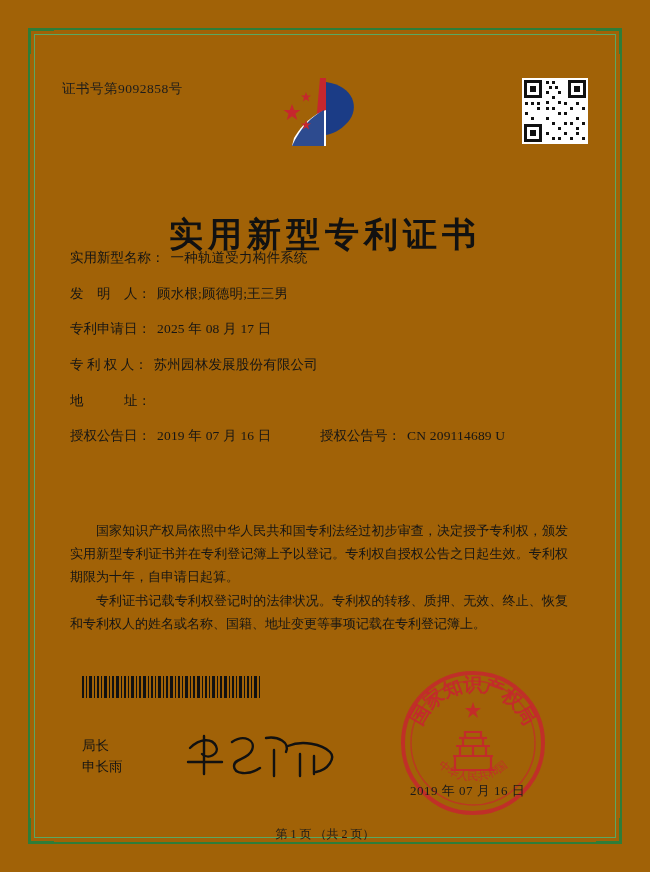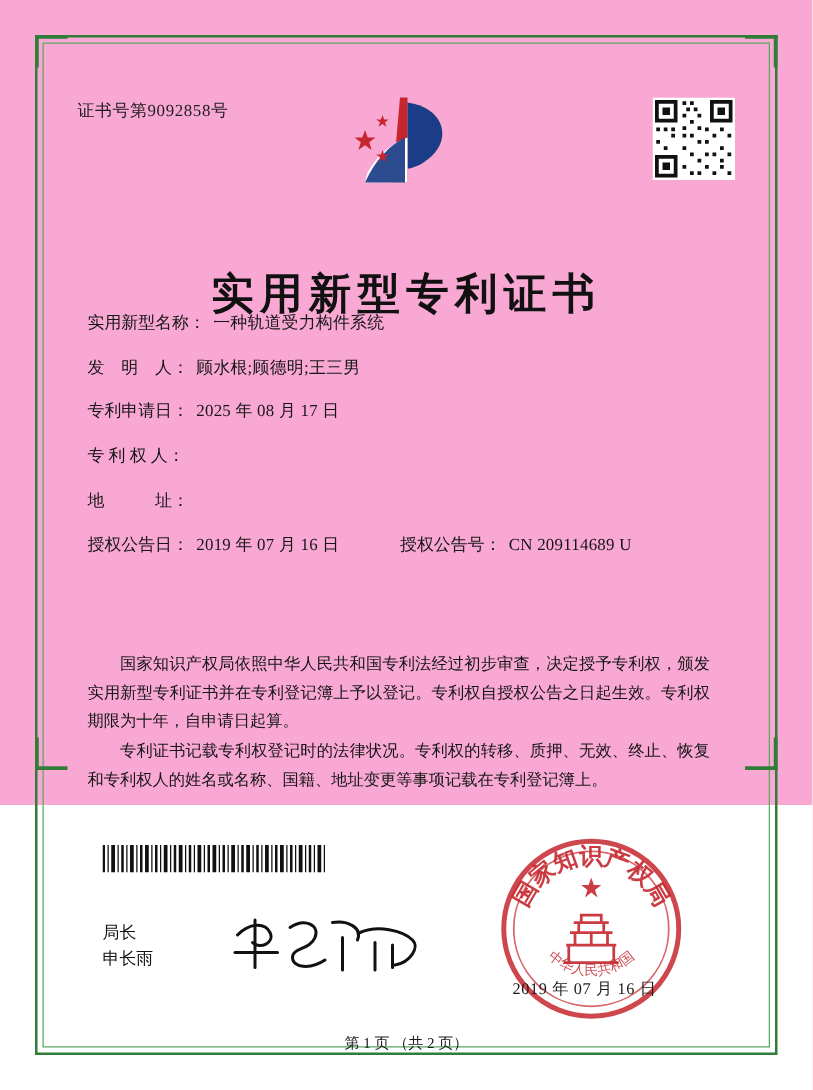--- a/index.html
+++ b/index.html
@@ -13,22 +13,22 @@
     font-family: "Liberation Serif", "DejaVu Serif", serif;
     color: #1a1a1a;
     position: relative;
     overflow: hidden;
   }
 
   .certificate {
     position: absolute;
     left: 0; top: 0;
     width: 650px;
-    height: 644px;
-    background: #f9a8d4;
+    height: 872px;
+    background: #a16207;
   }
 
   
   .border-outer {
     position: absolute;
     left: 28px; top: 28px;
     width: 594px;
     height: 816px;
     border: 2px solid #2f7d39;
     box-sizing: border-box;
@@ -285,20 +285,21 @@
     <div class="field-row">
       <span class="field-label">发　明　人：</span>
       <span class="field-value">顾水根;顾德明;王三男</span>
     </div>
     <div class="field-row">
       <span class="field-label">专利申请日：</span>
       <span class="field-value">2025 年 08 月 17 日</span>
     </div>
     <div class="field-row">
       <span class="field-label">专 利 权 人：</span>
+      <span class="field-value">苏州园林发展股份有限公司</span>
     </div>
     <div class="field-row">
       <span class="field-label">地　　　址：</span>
     </div>
     <div class="field-row two-col">
       <span class="col-a">
         <span class="field-label">授权公告日：</span>
         <span class="field-value">2019 年 07 月 16 日</span>
       </span>
       <span class="col-b">

